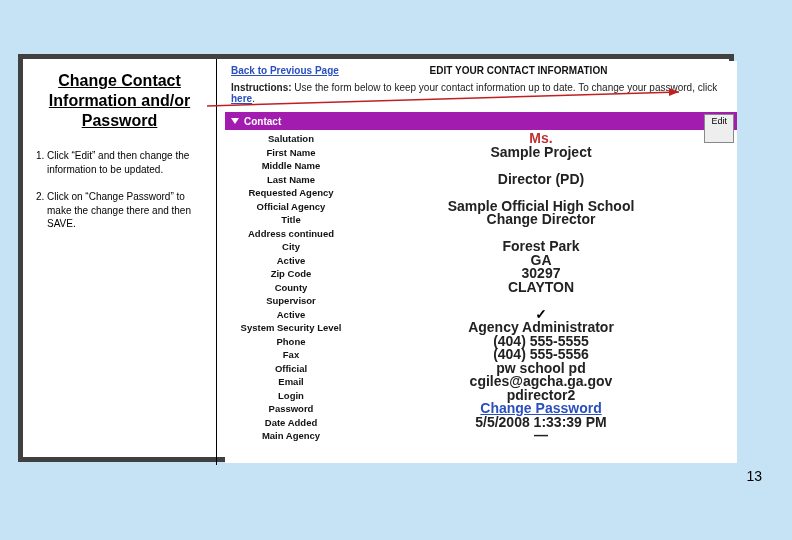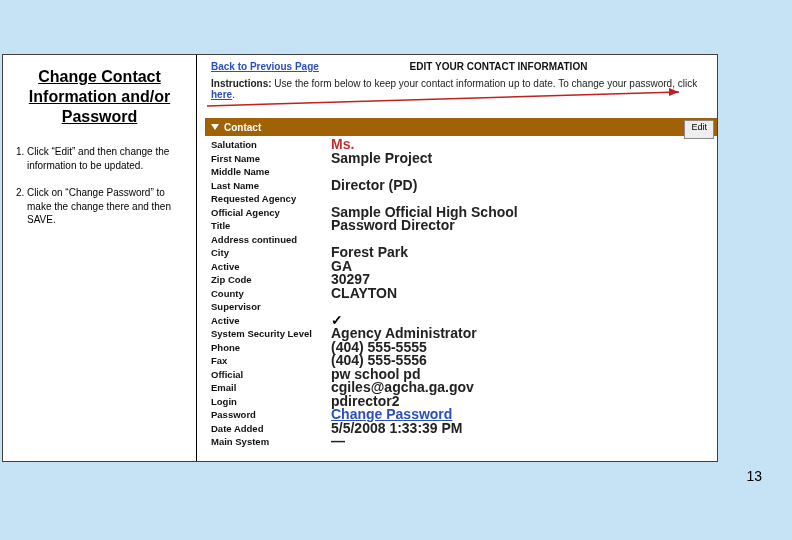--- a/index.html
+++ b/index.html
@@ -6,26 +6,26 @@
   body {
     width: 792px;
     height: 540px;
     background: #c6e2f5;
     font-family: Arial, sans-serif;
     position: relative;
     overflow: hidden;
   }
   .whiteframe {
     position: absolute;
-    left: 2px;
+    left: 18px;
     top: 54px;
     width: 716px;
     height: 408px;
     background: #fff;
-    border: 1px solid #404040;
+    border: 5px solid #404040;
   }
   .leftpane {
     position: absolute;
     left: 0;
     top: 0;
     width: 194px;
     height: 406px;
     border-right: 1px solid #000;
     padding: 12px 6px 0 6px;
   }
@@ -67,28 +67,28 @@
     font-weight: bold;
   }
   .pgtitle {
     display: inline-block;
     margin-left: 88px;
     font-weight: bold;
     font-size: 10px;
     color: #111;
   }
   .instr {
-    padding: 4px 6px 18px 6px;
+    padding: 4px 6px 8px 6px;
     font-size: 10px;
     color: #222;
   }
   .instr b { font-weight: bold; }
   .herelink { color: #2a4fbf; text-decoration: underline; font-weight: bold; }
   .contacthdr {
-    background: #a16207;
+    background: #a21caf;
     color: #fff;
     height: 18px;
     display: flex;
     align-items: center;
     justify-content: flex-start;
     padding: 0 4px;
     position: relative;
   }
   .contacthdr .arrow {
     width: 0; height: 0;
@@ -100,26 +100,27 @@
   .contacthdr .label { font-weight: bold; font-size: 10px; }
   .contacthdr .editbtn {
     position: absolute;
     right: 3px;
     top: 2px;
     background: #eee;
     color: #000;
     border: 1px solid #888;
     font-size: 9px;
     padding: 0 6px;
-    height: 19px;
+    height: 29px;
     line-height: 12px;
     cursor: pointer;
   }
   .grid {
     padding: 2px 6px;
+    text-align: center;
   }
   .row {
     display: flex;
     min-height: 13.5px;
     line-height: 13.5px;
   }
   .lab {
     width: 120px;
     font-weight: bold;
     color: #111;
@@ -198,21 +199,21 @@
       <div class="row">
           <div class="lab">Requested Agency</div>
           <div class="val"></div>
         </div>
       <div class="row">
           <div class="lab">Official Agency</div>
           <div class="val">Sample Official High School</div>
         </div>
       <div class="row">
           <div class="lab">Title</div>
-          <div class="val">Password Director</div>
+          <div class="val">Change Director</div>
         </div>
       <div class="row">
           <div class="lab">Address continued</div>
           <div class="val"></div>
         </div>
       <div class="row">
           <div class="lab">City</div>
           <div class="val">Forest Park</div>
         </div>
       <div class="row">
@@ -261,21 +262,21 @@
         </div>
       <div class="row">
           <div class="lab">Password</div>
           <div class="val linky">Change Password</div>
         </div>
       <div class="row">
           <div class="lab">Date Added</div>
           <div class="val">5/5/2008 1:33:39 PM</div>
         </div>
       <div class="row">
-          <div class="lab">Main System</div>
+          <div class="lab">Main Agency</div>
           <div class="val">—</div>
         </div>
     </div>
   </div>
 </div>
 
 <svg class="arrow-svg" viewBox="0 0 490 20">
   <line x1="0" y1="18" x2="472" y2="4" stroke="#c02020" stroke-width="1.5"></line>
   <polygon points="472,4 462,0 462,8" fill="#c02020"></polygon>
 </svg>

